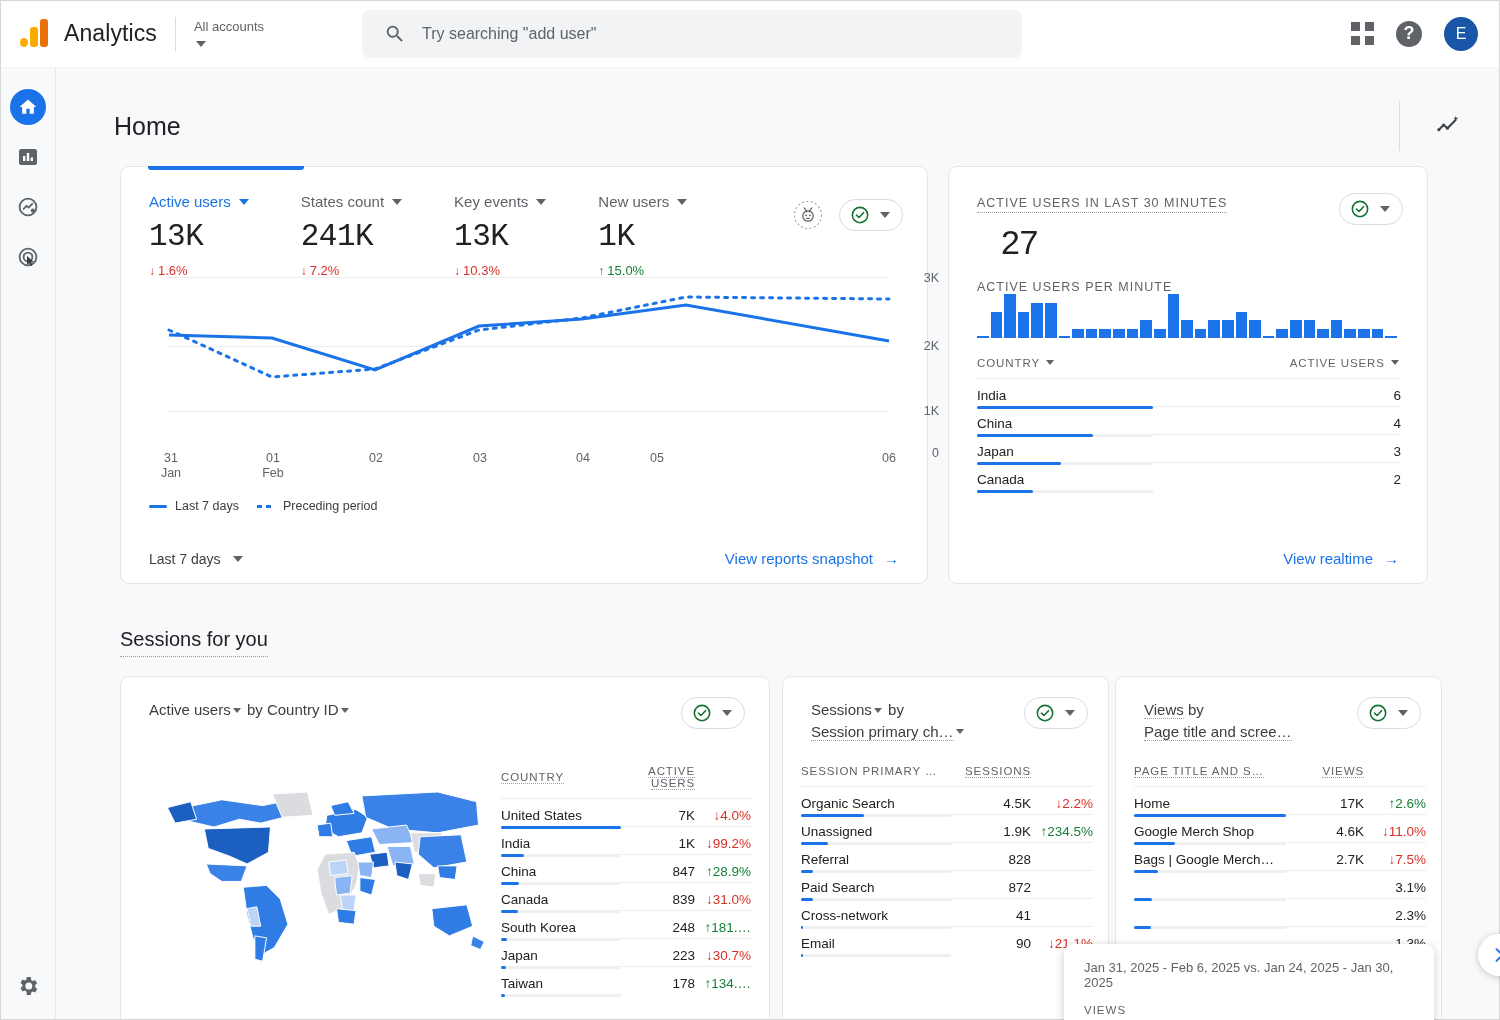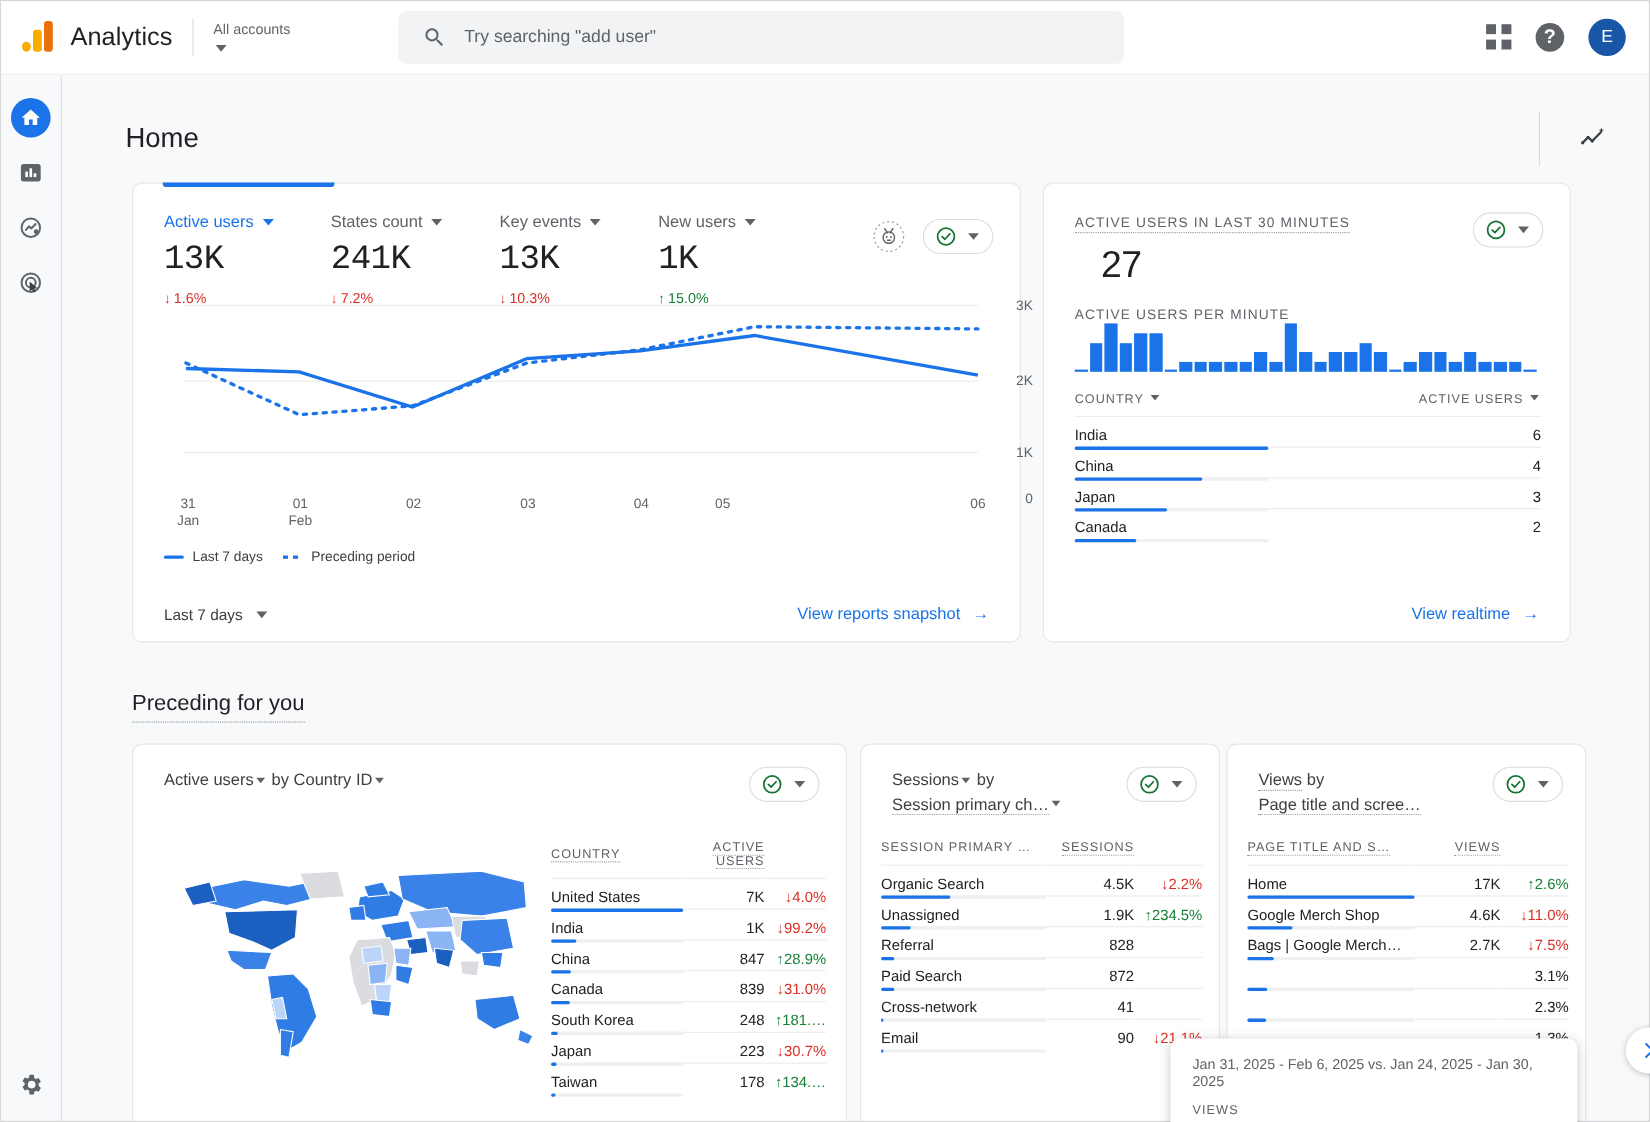--- a/index.html
+++ b/index.html
@@ -488,21 +488,21 @@
       </div>
 
       <div class="card-foot">
         <div class="link-act">
           <span>View realtime</span>
           <span>→</span>
         </div>
       </div>
     </div>
 
-    <div class="sugg-title">Preceding for you</div>
+    <div class="sugg-title">Sessions for you</div>
 
     <div class="card" id="sugg1">
       <div class="sugg-head" style="max-width:300px">
         <span><span>Active users</span><span class="dimcaret"></span></span>
         <span>by</span>
         <span><span>Country ID</span><span class="dimcaret"></span></span>
       </div>
       <div class="card-ctl" style="right:24px; top:20px;">
         <div class="status-chip">
           <svg class="chk" viewBox="0 0 24 24">

